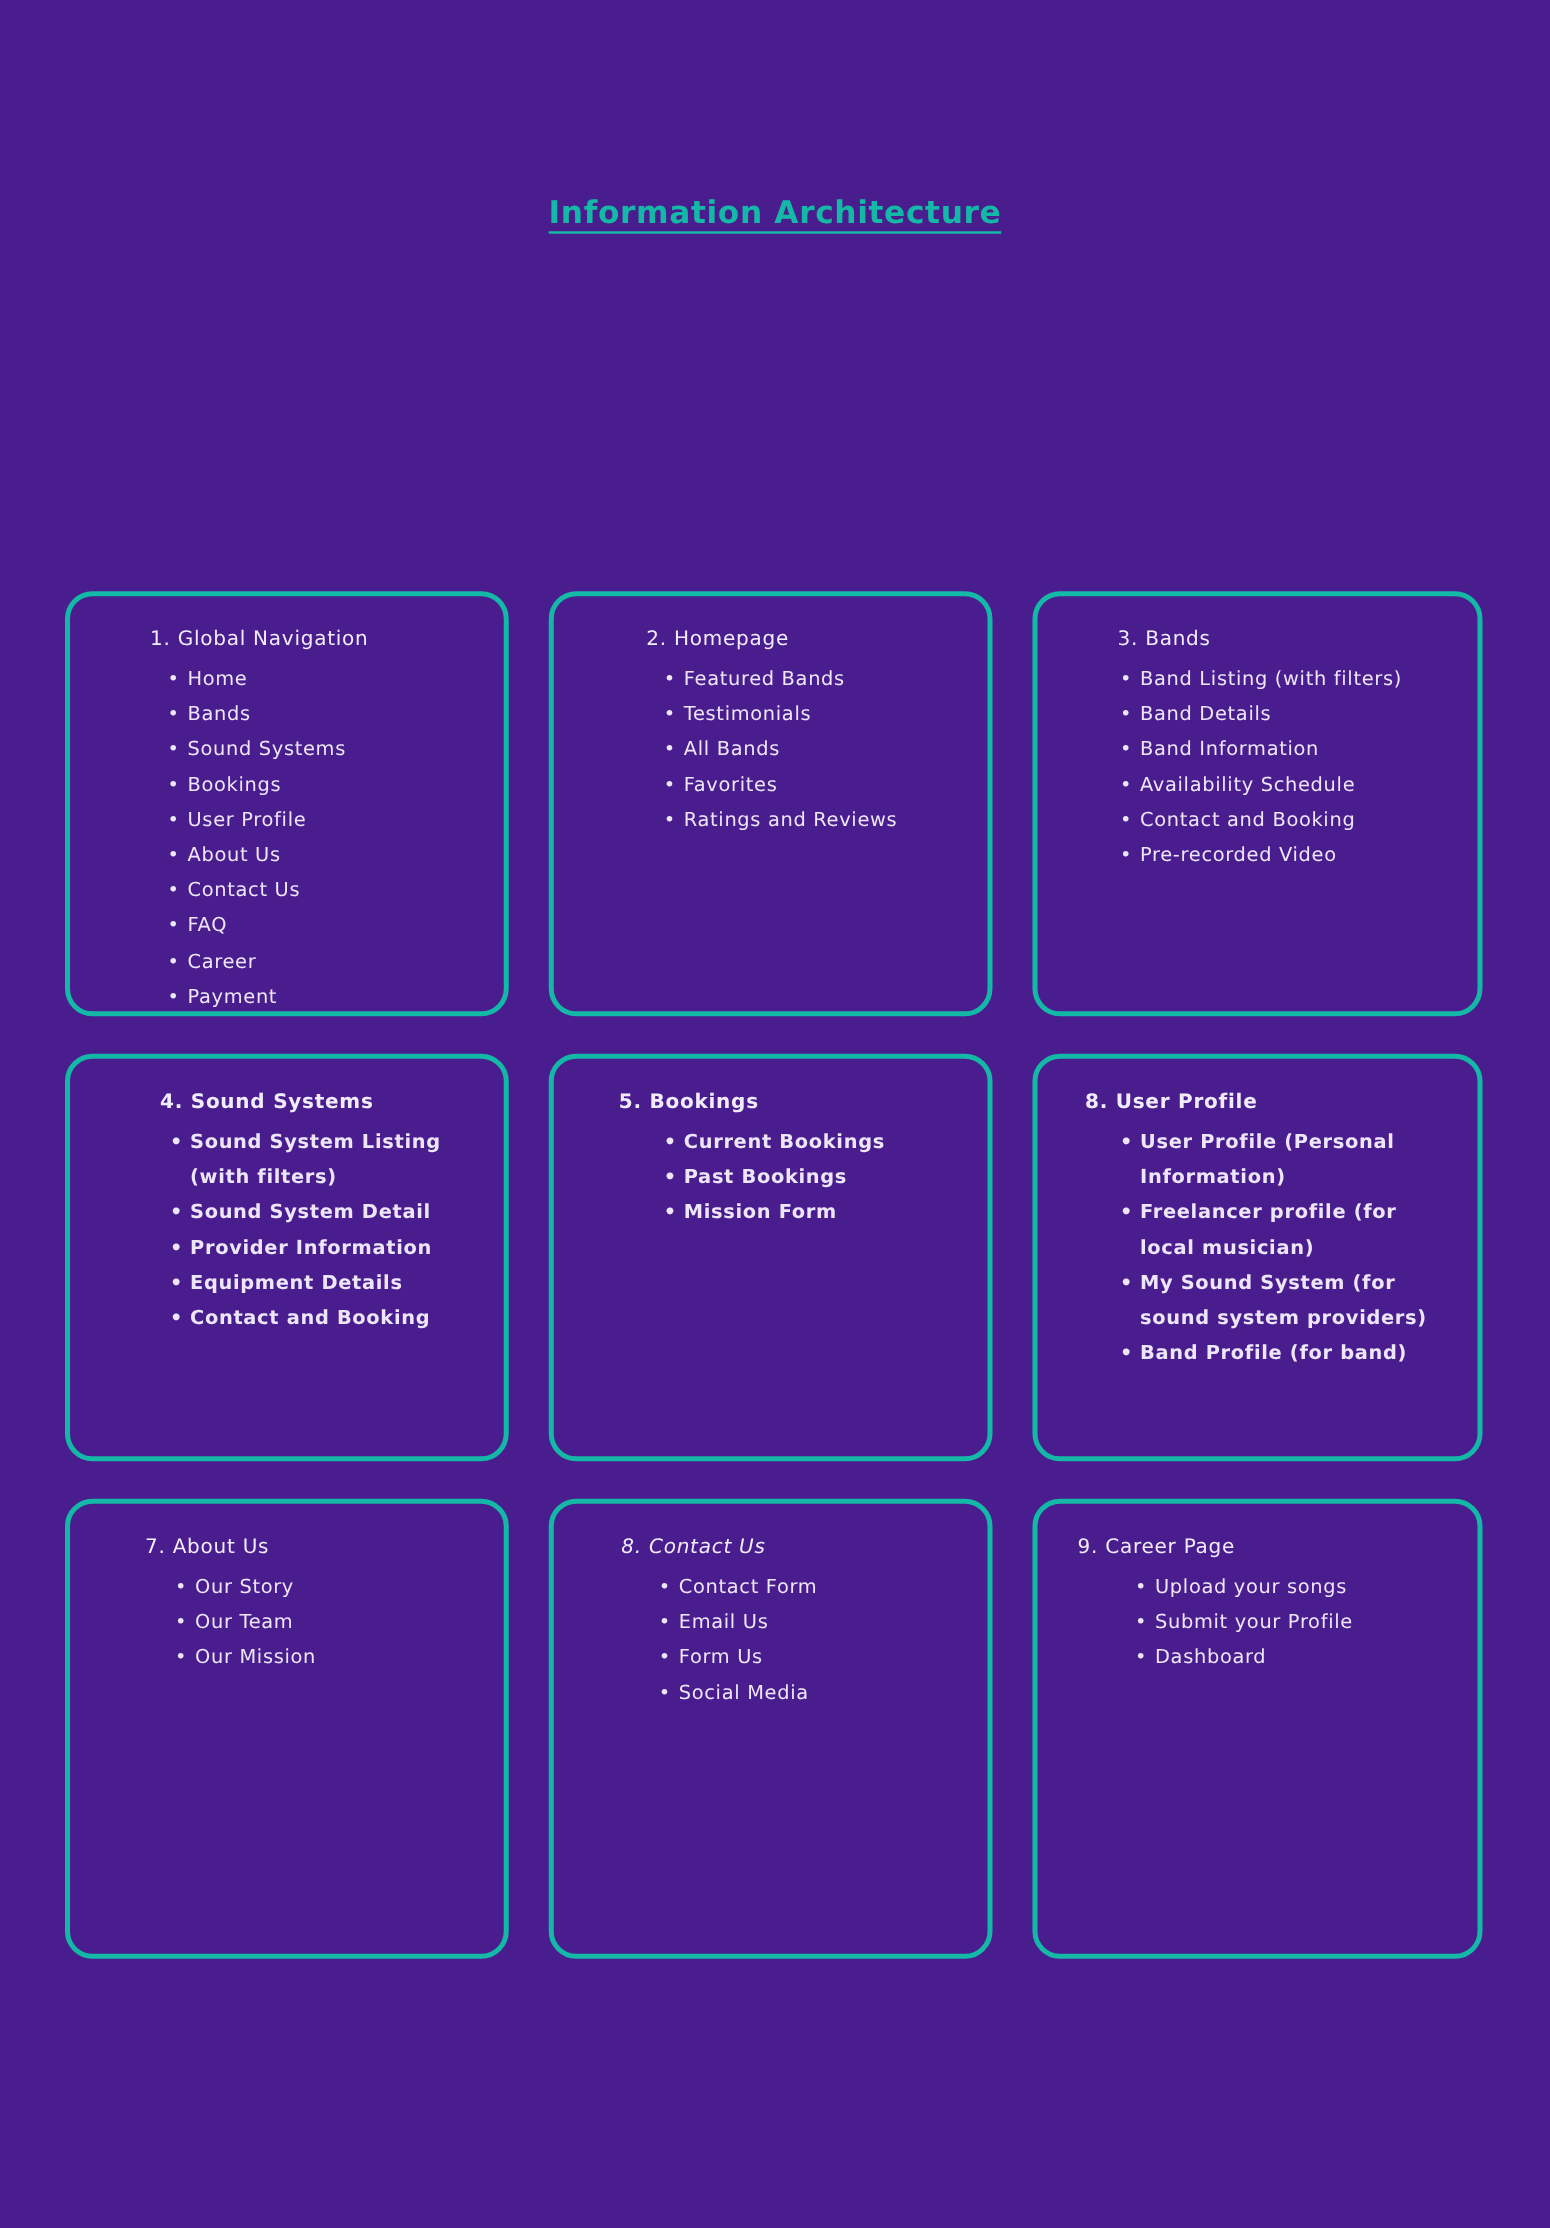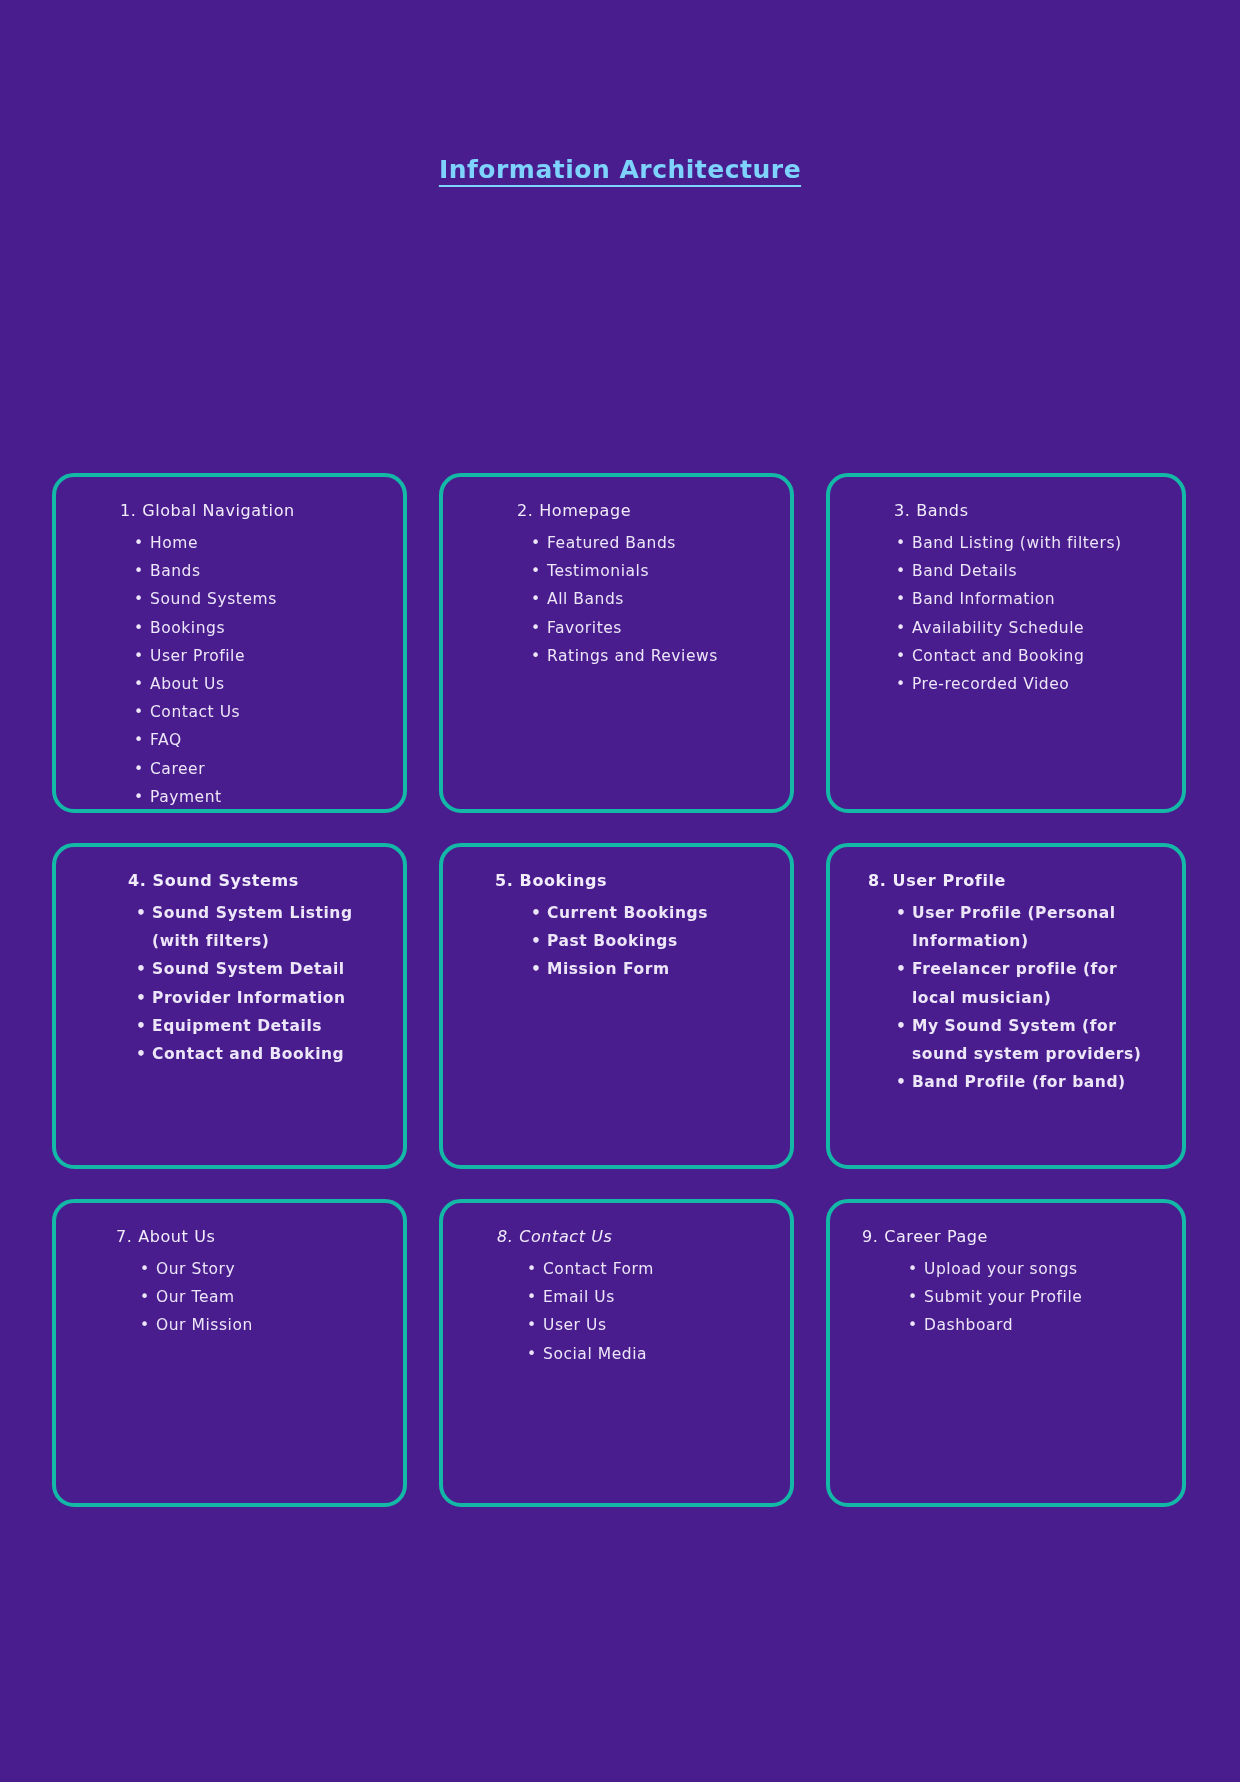--- a/index.html
+++ b/index.html
@@ -18,21 +18,21 @@
     position: relative;
     width: 1240px;
     height: 1782px;
     box-sizing: border-box;
   }
   .title {
     text-align: center;
     font-size: 25px;
     font-weight: bold;
     letter-spacing: 0.5px;
-    color: #7dd3fc;
+    color: #14b8a6;
     margin-top: 155px;
     text-decoration: underline;
     text-underline-offset: 7px;
     text-decoration-thickness: 2px;
   }
   .grid {
     position: absolute;
     top: 318px;
     left: 52px;
     width: 1152px;
@@ -43,21 +43,21 @@
   }
   .card {
     border: 4px solid #14b8a6;
     border-radius: 22px;
     box-sizing: border-box;
     padding: 22px 20px 20px 22px;
     background: transparent;
   }
   .card.h1 { height: 340px; }
   .card.h2 { height: 326px; font-weight: bold; }
-  .card.h3 { height: 308px; }
+  .card.h3 { height: 368px; }
   .card-title {
     font-size: 16px;
     letter-spacing: 0.6px;
     color: #f1ecfb;
     margin: 0 0 6px 0;
     padding-left: 42px;
     line-height: 1.5;
   }
   ul.items {
     list-style: none;
@@ -184,21 +184,21 @@
         <li>Our Team</li>
         <li>Our Mission</li>
       </ul>
     </div>
 
     <div class="card card-8 h3">
       <div class="card-title">8. Contact Us</div>
       <ul class="items">
         <li>Contact Form</li>
         <li>Email Us</li>
-        <li>User Us</li>
+        <li>Form Us</li>
         <li>Social Media</li>
       </ul>
     </div>
 
     <div class="card card-9 h3">
       <div class="card-title">9. Career Page</div>
       <ul class="items">
         <li>Upload your songs</li>
         <li>Submit your Profile</li>
         <li>Dashboard</li>

